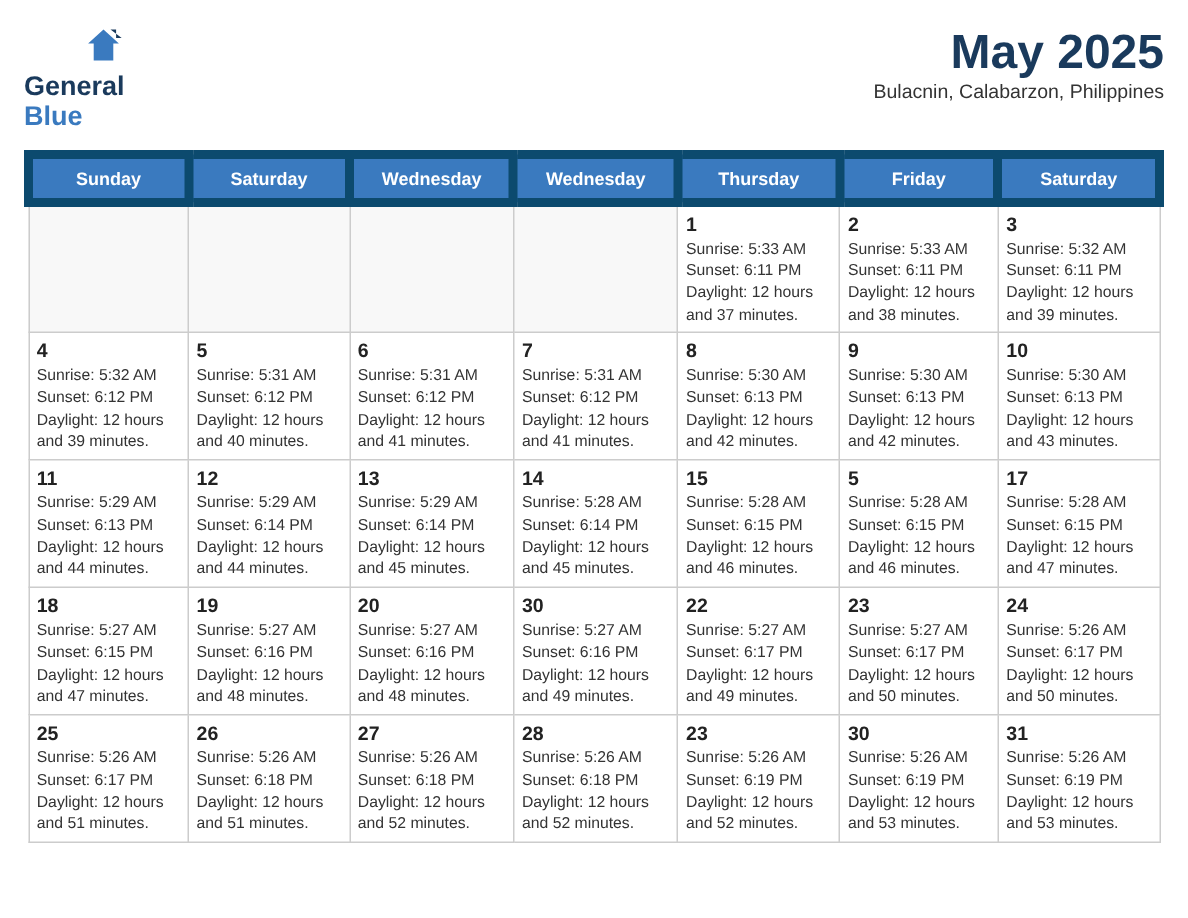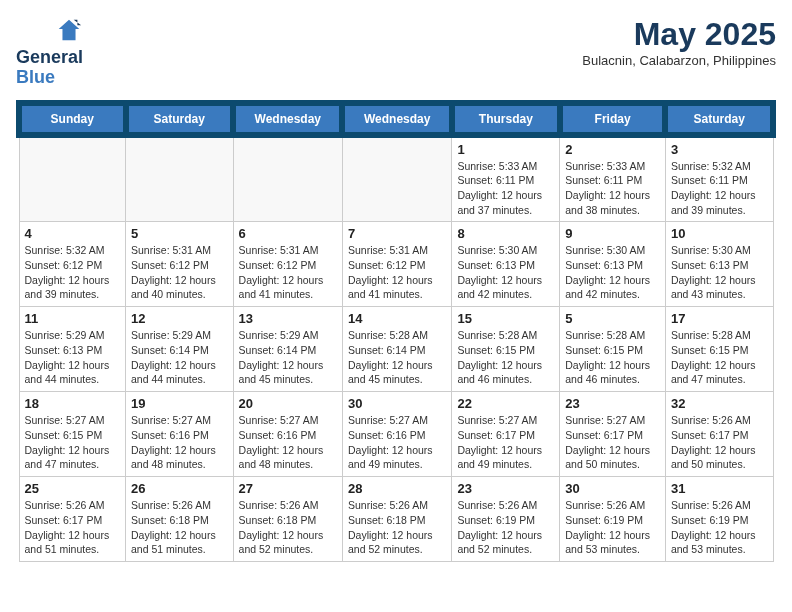--- a/index.html
+++ b/index.html
@@ -260,21 +260,21 @@
 Sunset: 6:17 PM
 Daylight: 12 hours and 49 minutes.</div>
         </td>
         <td>
           <div class="day-number">23</div>
           <div class="day-info" style="white-space: pre-line;">Sunrise: 5:27 AM
 Sunset: 6:17 PM
 Daylight: 12 hours and 50 minutes.</div>
         </td>
         <td>
-          <div class="day-number">32</div>
+          <div class="day-number">24</div>
           <div class="day-info" style="white-space: pre-line;">Sunrise: 5:26 AM
 Sunset: 6:17 PM
 Daylight: 12 hours and 50 minutes.</div>
         </td>
       </tr>
       <tr>
         <td>
           <div class="day-number">25</div>
           <div class="day-info" style="white-space: pre-line;">Sunrise: 5:26 AM
 Sunset: 6:17 PM

